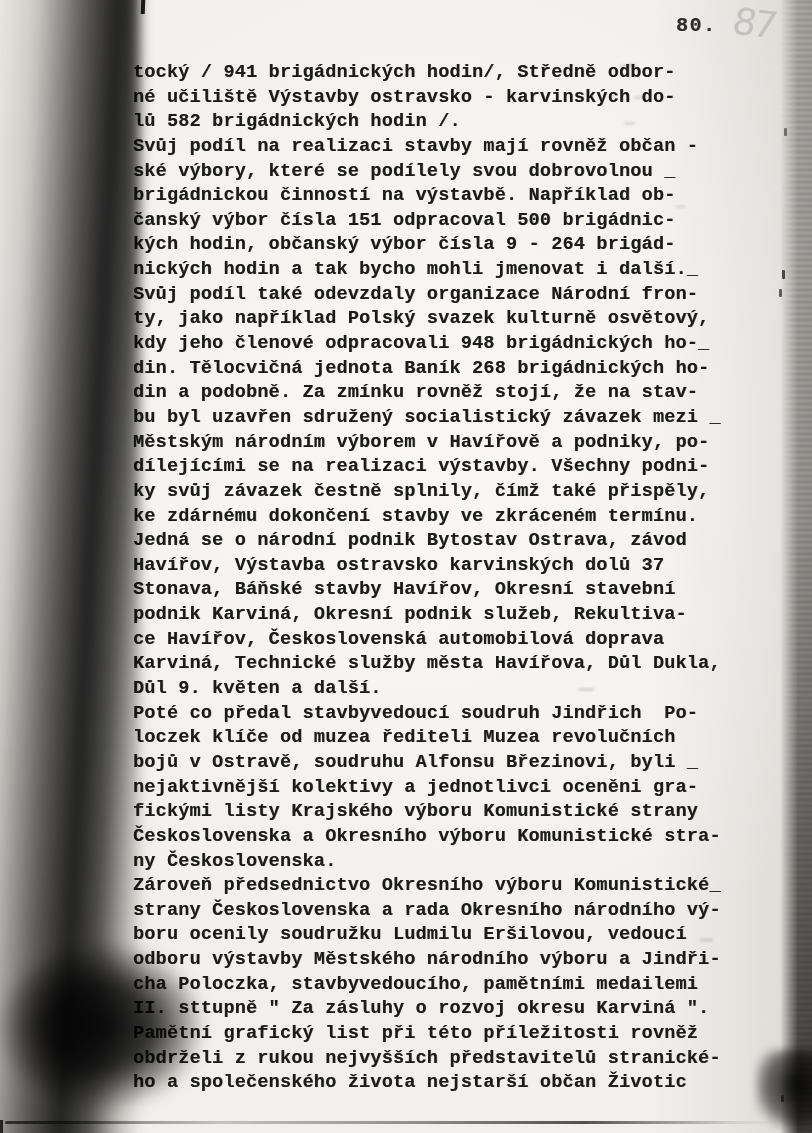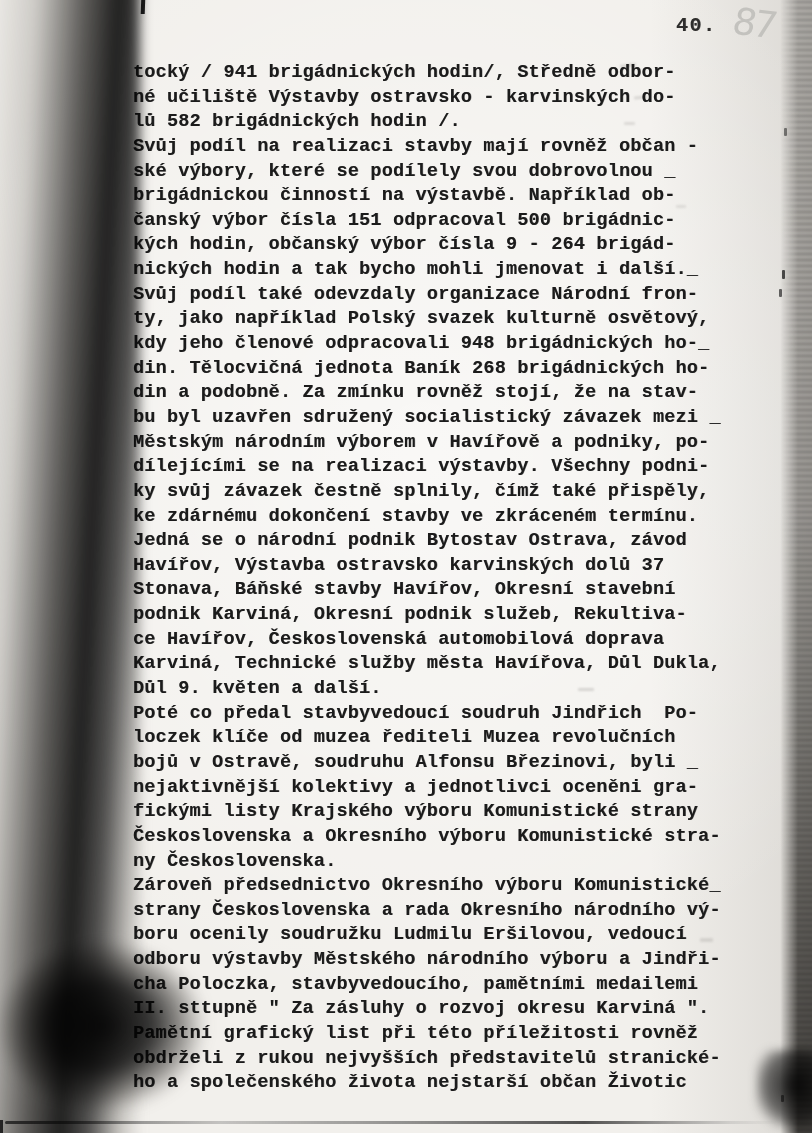--- a/index.html
+++ b/index.html
@@ -128,18 +128,18 @@
   <div class="smudge sm2"></div>
   <div class="smudge sm3"></div>
   <div class="smudge sm4"></div>
   <div class="smudge sm5"></div>
   <div class="smudge sm6"></div>
   <div class="speck sp1"></div>
   <div class="speck sp2"></div>
   <div class="speck sp3"></div>
   <div class="speck sp4"></div>
 
-  <div class="page-number-typed">40.</div>
+  <div class="page-number-typed">80.</div>
   <div class="page-number-hand">87</div>
 
   <div class="text-block"><div class="text-line">tocký / 941 brigádnických hodin/, Středně odbor-</div><div class="text-line">né učiliště Výstavby ostravsko - karvinských do-</div><div class="text-line">lů 582 brigádnických hodin /.</div><div class="text-line">Svůj podíl na realizaci stavby mají rovněž občan -</div><div class="text-line">ské výbory, které se podílely svou dobrovolnou _</div><div class="text-line">brigádnickou činností na výstavbě. Například ob-</div><div class="text-line">čanský výbor čísla 151 odpracoval 500 brigádnic-</div><div class="text-line">kých hodin, občanský výbor čísla 9 - 264 brigád-</div><div class="text-line">nických hodin a tak bycho mohli jmenovat i další._</div><div class="text-line">Svůj podíl také odevzdaly organizace Národní fron-</div><div class="text-line">ty, jako například Polský svazek kulturně osvětový,</div><div class="text-line">kdy jeho členové odpracovali 948 brigádnických ho-_</div><div class="text-line">din. Tělocvičná jednota Baník 268 brigádnických ho-</div><div class="text-line">din a podobně. Za zmínku rovněž stojí, že na stav-</div><div class="text-line">bu byl uzavřen sdružený socialistický závazek mezi _</div><div class="text-line">Městským národním výborem v Havířově a podniky, po-</div><div class="text-line">dílejícími se na realizaci výstavby. Všechny podni-</div><div class="text-line">ky svůj závazek čestně splnily, čímž také přispěly,</div><div class="text-line">ke zdárnému dokončení stavby ve zkráceném termínu.</div><div class="text-line">Jedná se o národní podnik Bytostav Ostrava, závod</div><div class="text-line">Havířov, Výstavba ostravsko karvinských dolů 37</div><div class="text-line">Stonava, Báňské stavby Havířov, Okresní stavební</div><div class="text-line">podnik Karviná, Okresní podnik služeb, Rekultiva-</div><div class="text-line">ce Havířov, Československá automobilová doprava</div><div class="text-line">Karviná, Technické služby města Havířova, Důl Dukla,</div><div class="text-line">Důl 9. květen a další.</div><div class="text-line">Poté co předal stavbyvedoucí soudruh Jindřich  Po-</div><div class="text-line">loczek klíče od muzea řediteli Muzea revolučních</div><div class="text-line">bojů v Ostravě, soudruhu Alfonsu Březinovi, byli _</div><div class="text-line">nejaktivnější kolektivy a jednotlivci oceněni gra-</div><div class="text-line">fickými listy Krajského výboru Komunistické strany</div><div class="text-line">Československa a Okresního výboru Komunistické stra-</div><div class="text-line">ny Československa.</div><div class="text-line">Zároveň předsednictvo Okresního výboru Komunistické_</div><div class="text-line">strany Československa a rada Okresního národního vý-</div><div class="text-line">boru ocenily soudružku Ludmilu Eršilovou, vedoucí</div><div class="text-line">odboru výstavby Městského národního výboru a Jindři-</div><div class="text-line">cha Poloczka, stavbyvedoucího, pamětními medailemi</div><div class="text-line">II. sttupně " Za zásluhy o rozvoj okresu Karviná ".</div><div class="text-line">Pamětní grafický list při této příležitosti rovněž</div><div class="text-line">obdrželi z rukou nejvyšších představitelů stranické-</div><div class="text-line">ho a společenského života nejstarší občan Životic</div></div>
 
 </div>
 
 </body></html>

